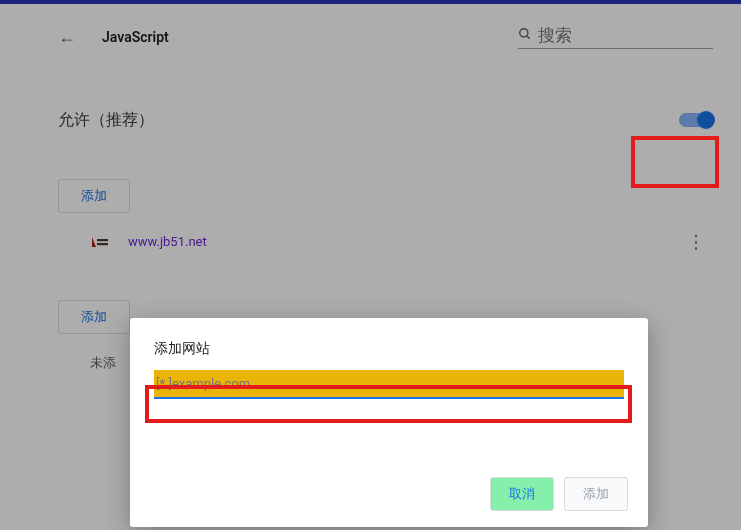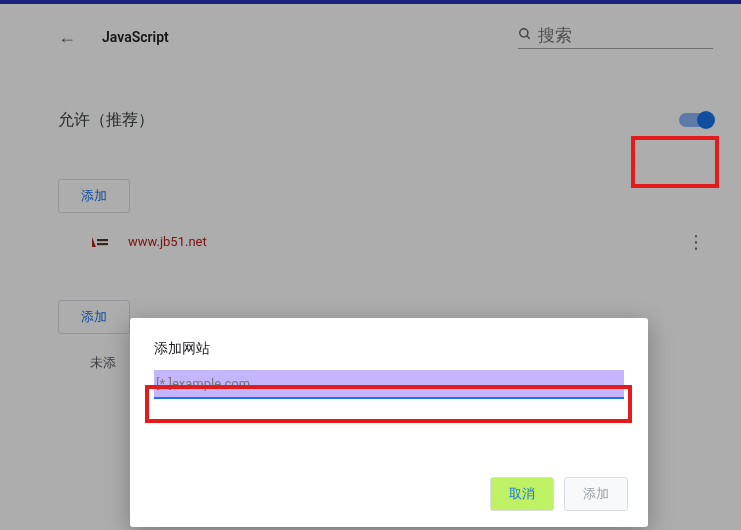--- a/index.html
+++ b/index.html
@@ -121,21 +121,21 @@
     .site-icon {
       width: 20px;
       height: 16px;
       display: flex;
       align-items: center;
       justify-content: center;
     }
     .site-icon svg { display: block; }
     .site-name {
       font-size: 13px;
-      color: #b91c1c;
+      color: #6d28d9;
       flex: 1;
     }
     .more-dots {
       color: #5f6368;
       font-size: 18px;
       padding: 0 8px;
       cursor: pointer;
     }
     .section-gap { margin-top: 30px; }
     .none-text {
@@ -172,21 +172,21 @@
       color: #1a73e8;
       margin-bottom: 3px;
     }
     .site-input {
       width: 100%;
       border: none;
       border-bottom: 2px solid #1a73e8;
       outline: none;
       font-size: 13px;
       padding: 6px 2px;
-      background: #c4b5fd;
+      background: #eab308;
       color: #5f6368;
     }
     .red-box-2 {
       position: absolute;
       left: 15px;
       top: 67px;
       width: 487px;
       height: 38px;
       border: 4px solid #e31b1b;
       pointer-events: none;
@@ -197,21 +197,21 @@
       bottom: 16px;
       display: flex;
       gap: 10px;
     }
     .d-btn {
       border: 1px solid #dadce0;
       border-radius: 3px;
       font-size: 13px;
       padding: 7px 18px;
       cursor: pointer;
-      background: #bef264;
+      background: #86efac;
     }
     .d-cancel { color: #1a73e8; }
     .d-confirm { color: #9aa0a6; background: #f8f9fa; }
   </style>
 </head>
 <body>
 
 <div class="top-bar"></div>
 
 <div class="page">

